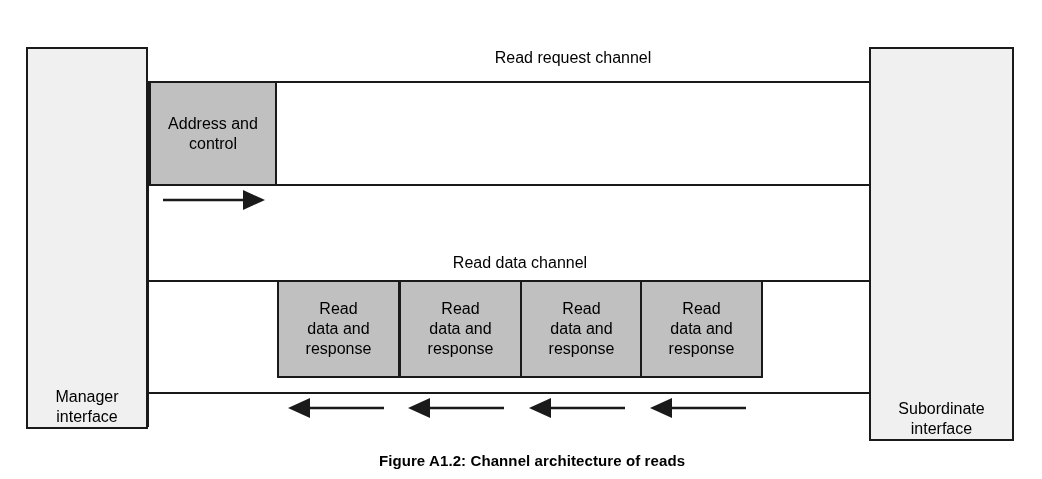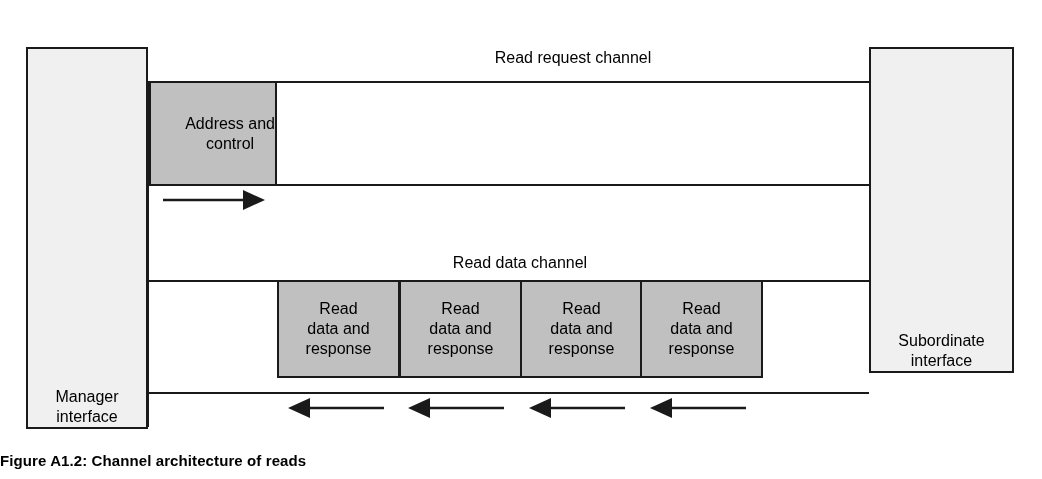--- a/index.html
+++ b/index.html
@@ -41,21 +41,21 @@
   #manager-interface {
     left: 26px;
     top: 32px;
     width: 122px;
     height: 382px;
   }
   #subordinate-interface {
     left: 869px;
     top: 32px;
     width: 145px;
-    height: 326px;
+    height: 394px;
   }
   .endpoint-label {
     white-space: pre-line;
   }
 
   
   .rail {
     position: absolute;
     background: #1a1a1a;
     height: 2px;
@@ -97,21 +97,20 @@
     z-index: 5;
   }
   .payload-label {
     white-space: pre-line;
   }
   #address-and-control {
     left: 149px;
     top: 66px;
     width: 128px;
     height: 105px;
-    justify-content: flex-end;
   }
   .read-data-box {
     top: 265px;
     width: 123px;
     height: 98px;
   }
   #read-data-box-1 { left: 277px; }
   #read-data-box-2 { left: 399px; }
   #read-data-box-3 { left: 520px; }
   #read-data-box-4 { left: 640px; }
@@ -129,24 +128,25 @@
   #arrow-response-2 { left: 408px; }
   #arrow-response-3 { left: 529px; }
   #arrow-response-4 { left: 650px; }
 
   
   #figure-caption {
     position: absolute;
     left: 0;
     top: 437px;
     width: 1016px;
-    text-align: left;
+    text-align: center;
     font-size: 15px;
     font-weight: bold;
     letter-spacing: 0.1px;
+    padding-left: 24px;
   }
 </style>
 </head>
 <body>
 
 <div id="figure-root">
 
   <div class="rail" style="left:149px; top:66px; width:720px;"></div>
 
   <div class="rail" style="left:149px; top:169px; width:720px;"></div>

